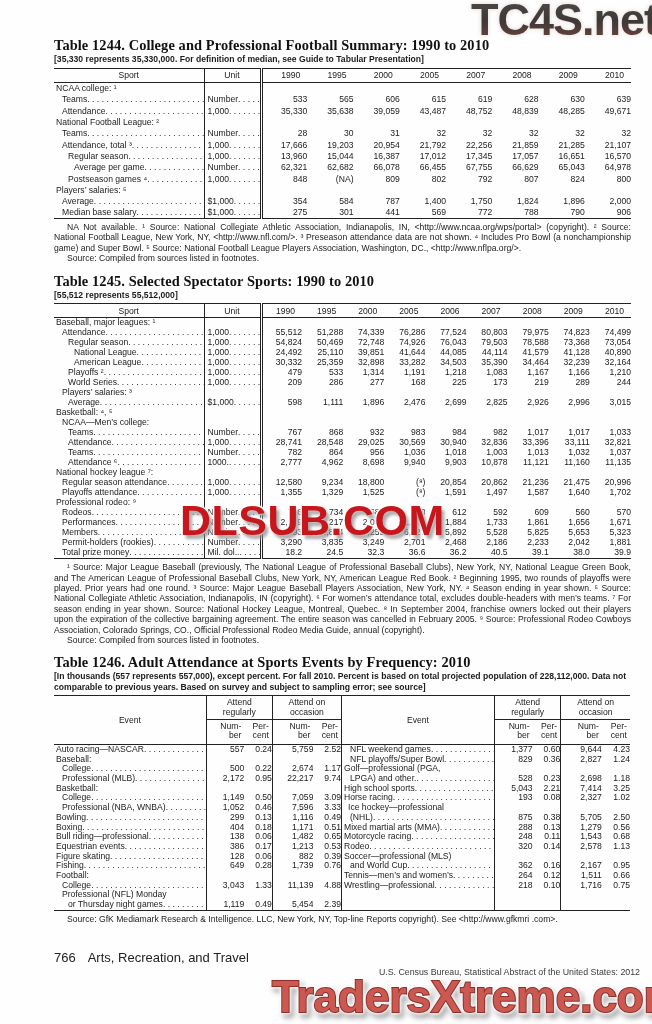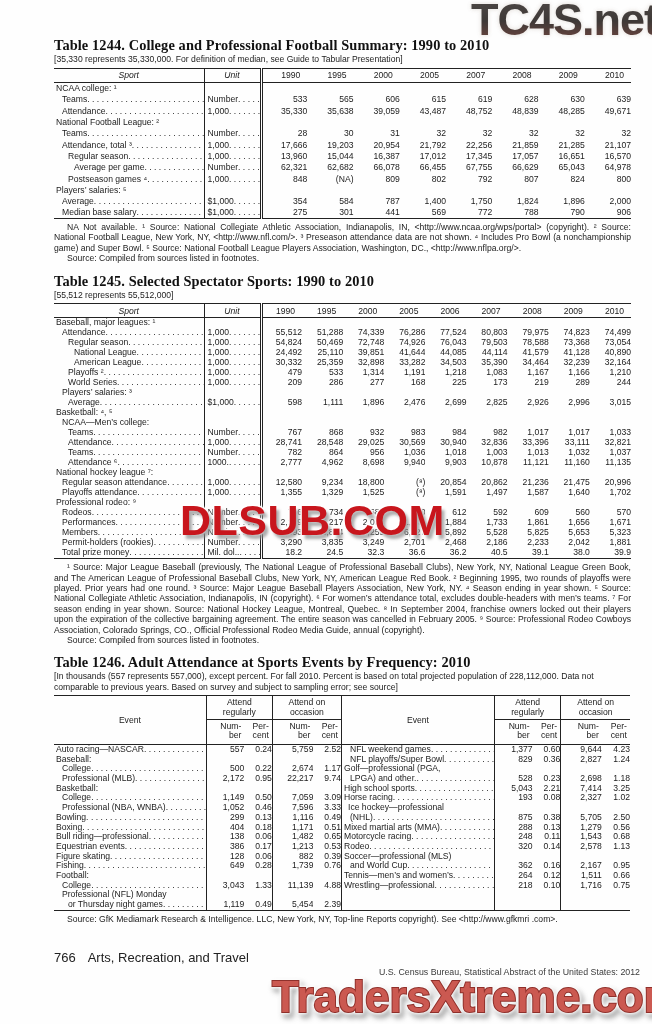--- a/index.html
+++ b/index.html
@@ -1,36 +1,36 @@
 <!DOCTYPE html>
 <html><head>
 <meta charset="utf-8">
 <style>
   html,body{margin:0;padding:0;background:#888;}
   .page{position:relative;width:652px;height:1024px;background:#fefefe;overflow:hidden;
         font-family:"Liberation Sans",sans-serif;color:#1b1b1b;}
   .content{position:absolute;left:54px;top:38px;width:577px;}
   .tbl-title{margin:0 0 1px 0;font-family:"Liberation Serif",serif;font-weight:bold;
              font-size:14.4px;line-height:15px;color:#111;letter-spacing:0.1px;}
-  .tbl-note{font-size:8.6px;line-height:10.5px;margin:0 0 3px 0;}
+  .tbl-note{font-size:8.6px;line-height:10.5px;margin:0 0 3px 0;font-weight:bold;}
   .mt45{margin-top:10px;}
   .mt46{margin-top:10px;}
   
   .stat{border-collapse:collapse;table-layout:fixed;width:100%;font-size:8.6px;color:#1b1b1b;
         border-top:1.4px solid #222;border-bottom:1.4px solid #222;}
   .stat th{font-weight:normal;}
   .stat td,.stat th{padding:0;vertical-align:middle;overflow:hidden;}
   .stat thead th{border-bottom:1px solid #222;height:13px;}
   .t44 tbody td{height:11.3px;line-height:10px;}
   .t45 tbody td{height:10px;line-height:9.4px;}
   .c-lab{border-right:1px solid #222;}
   .c-unit{border-right:3px double #222;}
   .c-num{text-align:right;padding-right:5px;}
   th.c-num{padding-right:7px;}
-  th.c-ctr{font-style:italic;}
+  th.c-ctr{}
   .lr{display:flex;align-items:baseline;overflow:hidden;}
   .lt{white-space:nowrap;}
   .dots{flex:1 1 auto;min-width:0;overflow:hidden;white-space:nowrap;}
   .dots::before{content:". . . . . . . . . . . . . . . . . . . . . . . . . . . . . . . . . . . . . . . . .";}
   
   .freqwrap{display:flex;width:577px;}
   .freq{width:288px;}
   .fleft{border-right:1px solid #222;}
   .freq tbody td{height:9.7px;line-height:9.2px;}
   .freq thead th{height:auto;}

